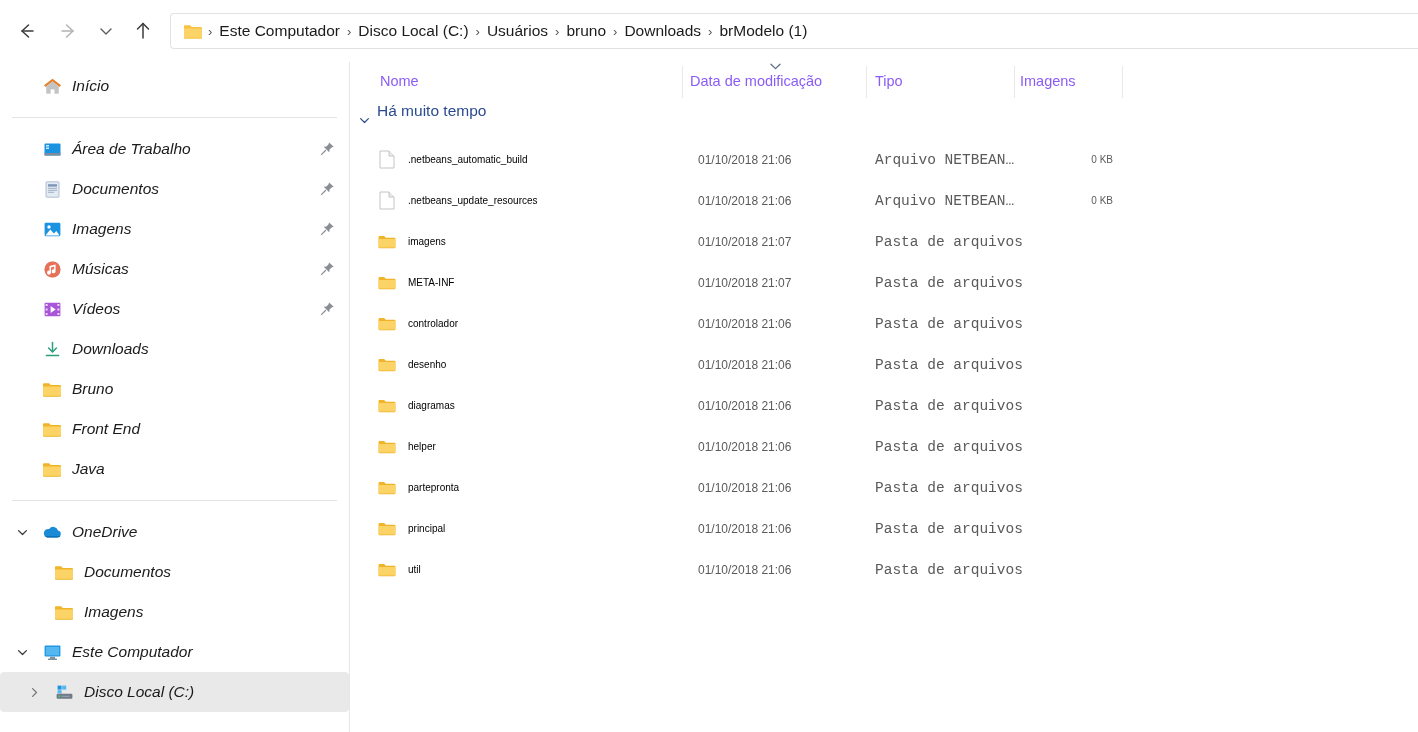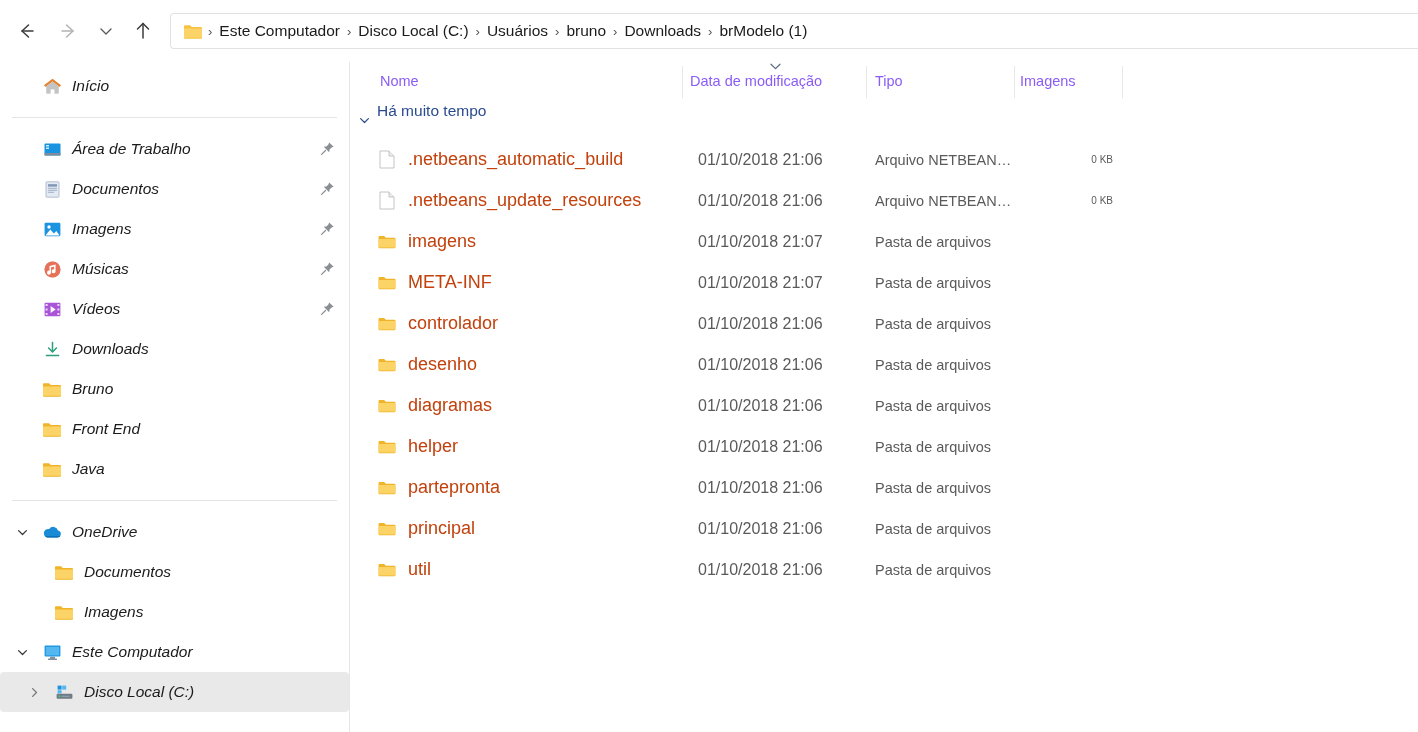--- a/index.html
+++ b/index.html
@@ -132,30 +132,30 @@
   }
   .cell-name {
     position: absolute; left: 28px; top: 0; height: 41px;
     display: flex; align-items: center;
   }
   .file-ico {
     width: 18px; height: 20px; margin-right: 12px;
     display: flex; align-items: center; justify-content: center;
     flex: 0 0 18px;
   }
-  .name-txt { font-size: 18px; color: #c2410c; white-space: nowrap; }
+  .name-txt { font-size: 10px; color: #000000; white-space: nowrap; }
   .cell-date {
     position: absolute; left: 348px; top: 0; height: 41px;
     display: flex; align-items: center;
-    font-size: 16px; color: #5a5a5a; white-space: nowrap;
+    font-size: 12px; color: #5a5a5a; white-space: nowrap;
   }
   .cell-type {
     position: absolute; left: 525px; top: 0; height: 41px;
     display: flex; align-items: center;
-    font-size: 14.5px; color: #5a5a5a; white-space: nowrap;
+    font-size: 14.5px; color: #5a5a5a; white-space: nowrap; font-family: Liberation Mono, monospace;
   }
   .cell-size {
     position: absolute; left: 620px; width: 143px; top: 0; height: 41px;
     display: flex; align-items: center; justify-content: flex-end;
     font-size: 10px; color: #5a5a5a; white-space: nowrap;
   }
 </style>
 </head>
 <body>
 

